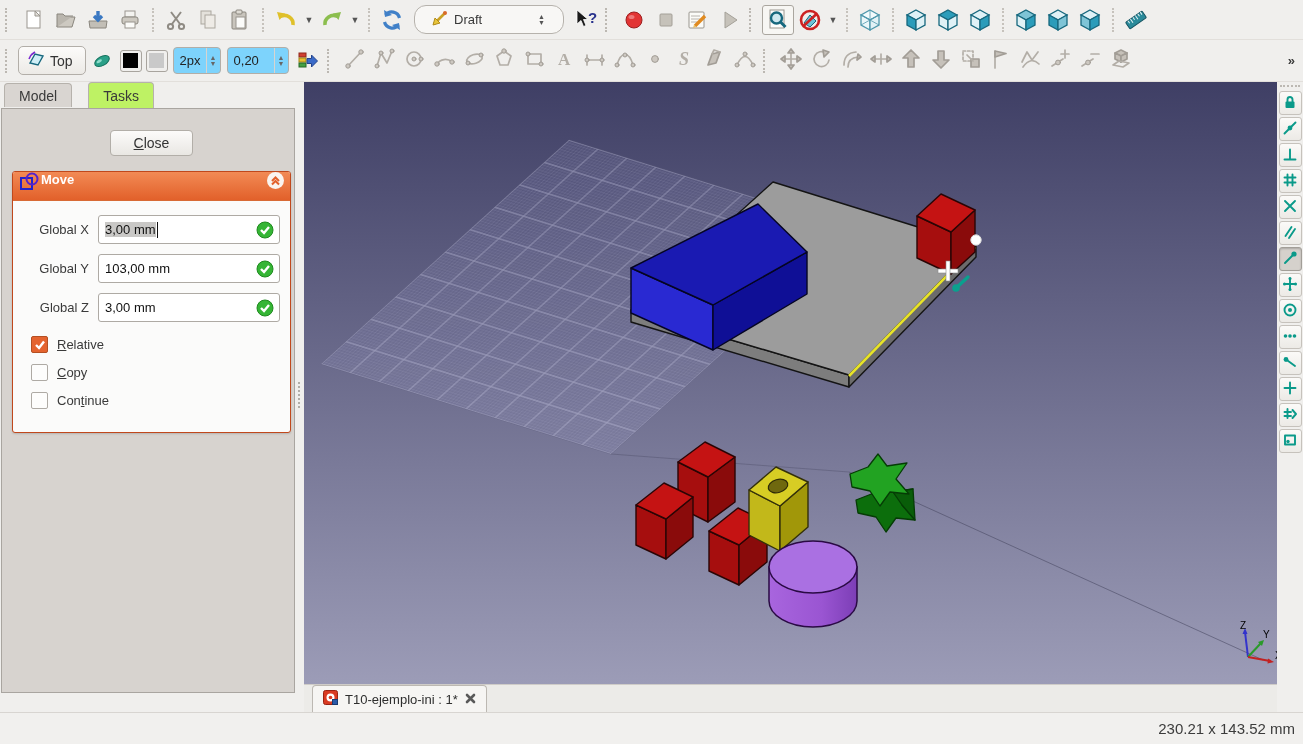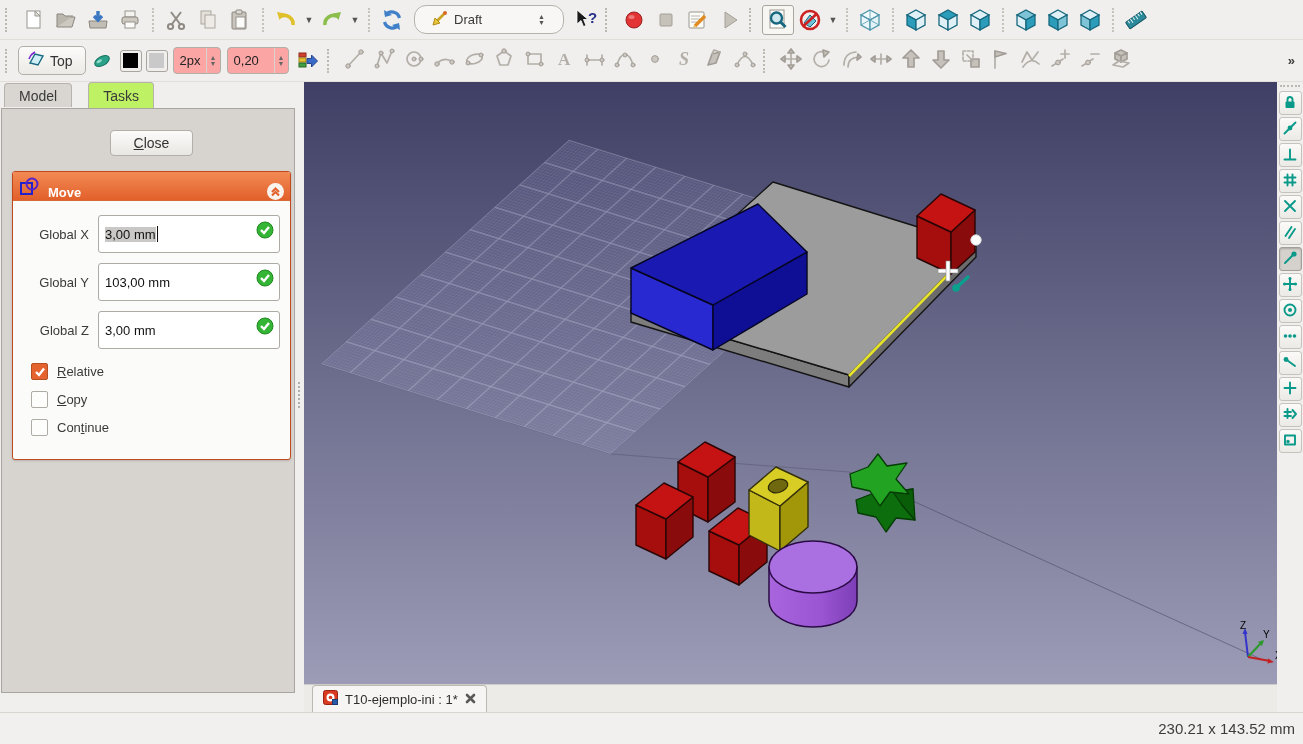--- a/index.html
+++ b/index.html
@@ -15,21 +15,21 @@
   .sep{width:0;height:24px;border-left:2px dotted #c6c2bc;margin:0 6px}
   .b{width:32px;height:30px;display:flex;align-items:center;justify-content:center;border:1px solid transparent;border-radius:3px;flex:0 0 auto}
   .b.outlined{border-color:#aaa69f;background:#f7f6f3}
   .b svg{display:block}
   .caretb{width:14px;height:30px;display:flex;align-items:center;justify-content:center;color:#555;font-size:9px}
   .wbsel{display:flex;align-items:center;height:29px;width:150px;background:#f8f7f5;border:1px solid #b6b2ac;border-radius:12px;padding:0 16px;margin:0 6px;gap:5px}
   .wbsel .spin{margin-left:auto;display:flex;flex-direction:column;color:#555;font-size:7px;line-height:6px;padding-right:2px}
   .btn-top{display:flex;align-items:center;gap:5px;height:29px;padding:0 12px 0 8px;background:linear-gradient(#fcfbfa,#eceae6);border:1px solid #b2aea8;border-radius:5px;font-size:14px;color:#333}
   .swatch{width:22px;height:22px;border:1px solid #a8a49e;border-radius:3px;margin:0 2px;display:flex;align-items:center;justify-content:center}
   .swatch .inner{width:15px;height:15px}
-  .spinbox{display:flex;align-items:center;height:27px;background:#fca5a5;border:1px solid #b2aea8;border-radius:4px;margin:0 3px;padding-left:6px;font-size:13px;color:#222}
+  .spinbox{display:flex;align-items:center;height:27px;background:#7dd3fc;border:1px solid #b2aea8;border-radius:4px;margin:0 3px;padding-left:6px;font-size:13px;color:#222}
   .spinbox .arrows{display:flex;flex-direction:column;justify-content:center;border-left:1px solid #d8d4d0;margin-left:5px;height:100%;width:14px;align-items:center;color:#666;font-size:7px;line-height:6px}
   .tool{width:30px;height:30px;display:flex;align-items:center;justify-content:center;flex:0 0 auto}
   .tool svg{stroke:#b3aea7;fill:none;stroke-width:1.7;stroke-linecap:round;stroke-linejoin:round}
   .tool svg .nd{fill:#cdc8c1;stroke:#a29d96;stroke-width:1}
   .tool svg .fl{fill:#c6c1ba;stroke:#a29d96}
   .tool svg text{stroke:none;fill:#b3aea7;font-family:"Liberation Serif",serif;font-weight:bold}
   .overflow{margin-left:auto;margin-right:6px;color:#3a3a3a;font-weight:bold;font-size:13px}
 
   
   .main{display:flex;flex:1 1 auto;min-height:0}
@@ -37,26 +37,26 @@
   
   .combo{width:296px;flex:0 0 auto;display:flex;flex-direction:column;background:#f0efed}
   .combo-head{height:26px;display:flex;align-items:center;padding:0 8px;font-size:14px;color:#2e2e2e}
   .float-ic{margin-left:auto}
   .tabs{display:flex;align-items:center;height:26px;padding-left:4px;gap:16px}
   .tab{height:24px;padding:0 14px;display:flex;align-items:center;font-size:14px;border:1px solid #b6b2ac;border-bottom:none;border-radius:4px 4px 0 0;background:#d9d5d1;color:#3a3a3a}
   .tab.active{background:#bef264;height:26px;position:relative;z-index:2}
   .combo-content{flex:1 1 auto;border:1px solid #a9a5a0;background:#d7d3cf;position:relative;margin:0 1px 19px 1px}
   .close-btn{position:absolute;left:108px;top:21px;width:83px;height:26px;background:linear-gradient(#fcfbfa,#e9e7e3);border:1px solid #b2aea8;border-radius:4px;display:flex;align-items:center;justify-content:center;font-size:14px;color:#333}
   .movebox{position:absolute;left:10px;top:62px;width:279px;border:1px solid #c0481c;border-radius:3px;background:#fbfbfa;box-shadow:0 1px 2px rgba(0,0,0,.15)}
-  .movehead{height:28px;display:flex;align-items:flex-end;gap:7px;padding:0 6px;background:linear-gradient(#f28a55,#e2602a);border-radius:2px 2px 0 0;color:#fff;font-weight:bold;font-size:13px}
+  .movehead{height:28px;display:flex;align-items:flex-start;padding:0 6px;background:linear-gradient(#f28a55,#e2602a);border-radius:2px 2px 0 0;color:#fff;font-weight:bold;font-size:13px}
   .collapse{margin-left:auto;width:17px;height:17px;border-radius:50%;background:#faf4ef;display:flex;align-items:center;justify-content:center}
   .movebody{padding:14px 10px 12px 10px;border-top:1px solid #d86a35}
   .frow{display:flex;align-items:center;margin-bottom:10px}
   .flabel{width:66px;text-align:right;margin-right:9px;font-size:13px;color:#3a3a3a}
-  .finput{position:relative;flex:1;height:38px;background:#fff;border:1px solid #aeaaa4;border-radius:3px;display:flex;align-items:center;padding:0 26px 0 6px;font-size:13px;color:#111}
+  .finput{position:relative;flex:1;height:29px;background:#fff;border:1px solid #aeaaa4;border-radius:3px;display:flex;align-items:center;padding:0 26px 0 6px;font-size:13px;color:#111}
   .finput .sel{background:#c9c8c6}
   .finput .caret{width:1px;height:16px;background:#111;margin-left:1px}
   .okic{position:absolute;right:5px;top:5px}
   .checks{margin-top:14px;padding-left:8px}
   .crow{display:flex;align-items:center;gap:9px;margin-bottom:11px;font-size:13px;color:#3a3a3a}
   .cbox{width:17px;height:17px;border:1px solid #aeaaa4;border-radius:2px;background:#fdfdfc;display:flex;align-items:center;justify-content:center}
   .cbox.checked{background:#e4632e;border-color:#b44f22}
   .u{text-decoration:underline}
 
   

